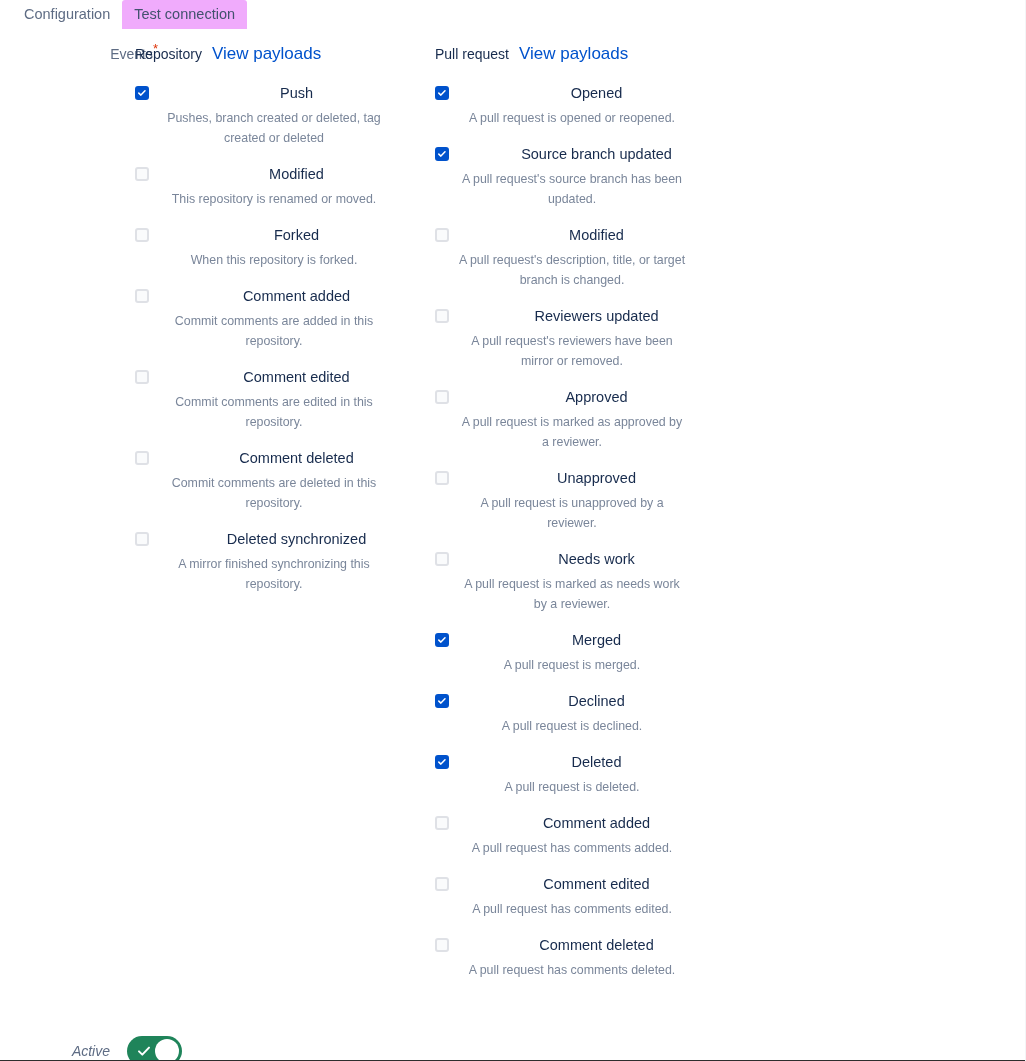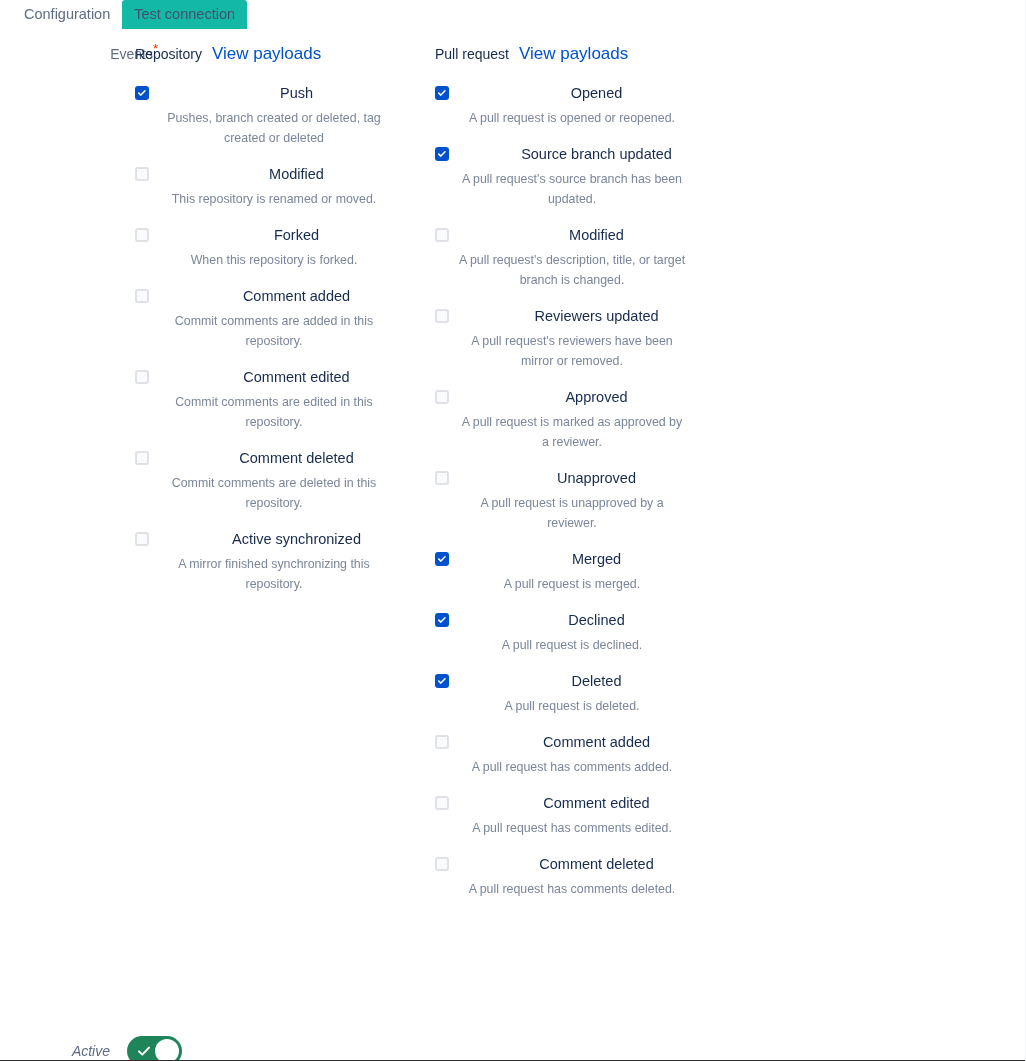--- a/index.html
+++ b/index.html
@@ -33,21 +33,21 @@
     padding: 0 12px;
     height: 29px;
     box-sizing: border-box;
     color: #5E6C84;
     cursor: pointer;
     border-radius: 3px 3px 0 0;
     white-space: nowrap;
   }
   .tab.first { margin-left: 12px; }
   .tab.active-hover {
-    background: #14b8a6;
+    background: #f0abfc;
     color: #42526E;
   }
 
   
   .events-row {
     position: absolute;
     left: 0;
     top: 44px;
     width: 1026px;
   }
@@ -262,21 +262,21 @@
             <span class="opt-label">Comment edited</span>
             <div class="opt-desc">Commit comments are edited in this repository.</div>
           </div>
           <div class="opt">
             <span class="cb"></span>
             <span class="opt-label">Comment deleted</span>
             <div class="opt-desc">Commit comments are deleted in this repository.</div>
           </div>
           <div class="opt">
             <span class="cb"></span>
-            <span class="opt-label">Active synchronized</span>
+            <span class="opt-label">Deleted synchronized</span>
             <div class="opt-desc">A mirror finished synchronizing this repository.</div>
           </div>
         </div>
     </div>
 
     <div class="col col-pullrequest">
       <div class="col-head">
         <span class="col-title">Pull request</span>
         <a class="view-payloads">View payloads</a>
       </div>
@@ -311,20 +311,25 @@
           </div>
           <div class="opt">
             <span class="cb"></span>
             <span class="opt-label">Approved</span>
             <div class="opt-desc">A pull request is marked as approved by a reviewer.</div>
           </div>
           <div class="opt">
             <span class="cb"></span>
             <span class="opt-label">Unapproved</span>
             <div class="opt-desc">A pull request is unapproved by a reviewer.</div>
+          </div>
+          <div class="opt">
+            <span class="cb"></span>
+            <span class="opt-label">Needs work</span>
+            <div class="opt-desc">A pull request is marked as needs work by a reviewer.</div>
           </div>
           <div class="opt">
             <span class="cb checked">
               <svg viewBox="0 0 10 10">
                 <path d="M1.8 5.1 L3.9 7.1 L8.0 2.7" fill="none" stroke="#ffffff" stroke-width="1.5" stroke-linecap="round" stroke-linejoin="round"></path>
               </svg>
             </span>
             <span class="opt-label">Merged</span>
             <div class="opt-desc">A pull request is merged.</div>
           </div>

